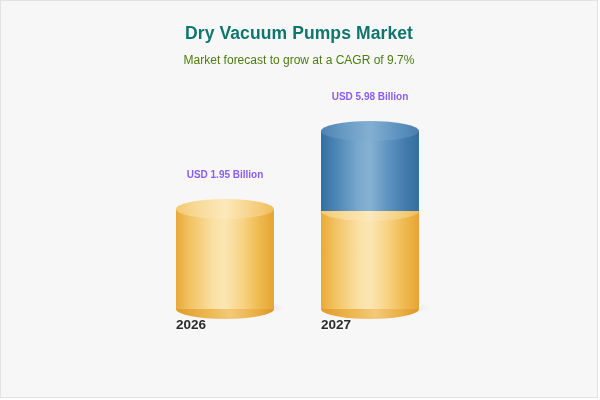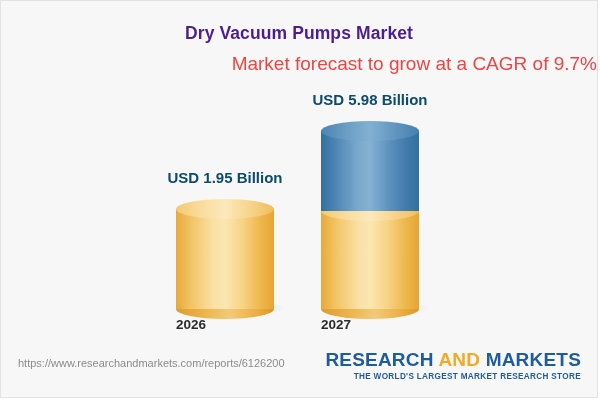--- a/index.html
+++ b/index.html
@@ -24,31 +24,31 @@
 
   
   .title {
     position: absolute;
     left: 0;
     top: 22px;
     width: 100%;
     text-align: center;
     font-size: 17.5px;
     font-weight: bold;
-    color: #4c1d95;
+    color: #0f766e;
     letter-spacing: 0.1px;
   }
   .subtitle {
     position: absolute;
     left: 0;
     top: 52px;
     width: 100%;
-    text-align: right;
-    font-size: 19px;
-    color: #ef4444;
+    text-align: center;
+    font-size: 12px;
+    color: #4d7c0f;
   }
 
   
   .plot {
     position: absolute;
     left: 0;
     top: 0;
     width: 598px;
     height: 345px;
   }
@@ -58,23 +58,23 @@
     width: 98px;
   }
   .bar-group.g0 { left: 175px; }
   .bar-group.g1 { left: 320px; }
 
   .value-label {
     position: absolute;
     left: -40px;
     width: 178px;
     text-align: center;
-    font-size: 15px;
-    font-weight: bold;
-    color: #0c4a6e;
+    font-size: 10px;
+    font-weight: bold;
+    color: #8b5cf6;
     white-space: nowrap;
   }
   .bar-group.g0 .value-label { top: 168px; }
   .bar-group.g1 .value-label { top: 90px; }
 
   .cat-label {
     position: absolute;
     left: 0;
     top: 316px;
     width: 98px;
@@ -213,21 +213,14 @@
         <div class="cyl-body yellow-body" style="top:210px; height:98px;"></div>
         <div class="cyl-top yellow-top" style="top:200px;"></div>
         <div class="cyl-body blue-body" style="top:130px; height:80px;"></div>
         <div class="cyl-top blue-top" style="top:120px;"></div>
       </div>
       <div class="cat-label">2027</div>
     </div>
 
   </div>
 
-  <div class="footer">
-    <div class="source-url">https://www.researchandmarkets.com/reports/6126200</div>
-    <div class="logo">
-      <div class="logo-main"><span class="logo-blue">RESEARCH</span> <span class="logo-gold">AND</span> <span class="logo-blue">MARKETS</span></div>
-      <div class="logo-tag">THE WORLD'S LARGEST MARKET RESEARCH STORE</div>
-    </div>
-  </div>
 
 </div>
 
 </body></html>

